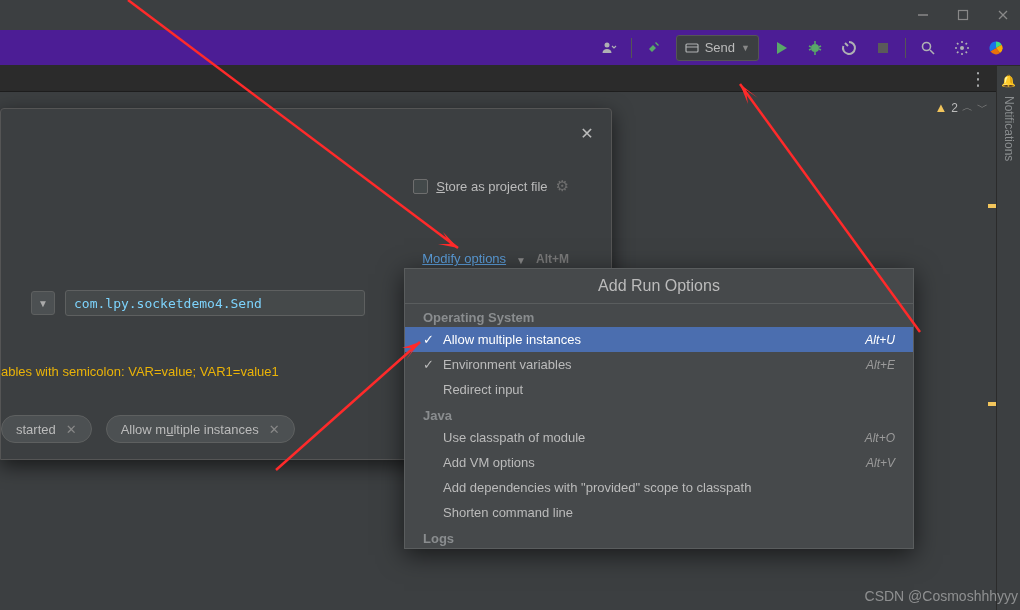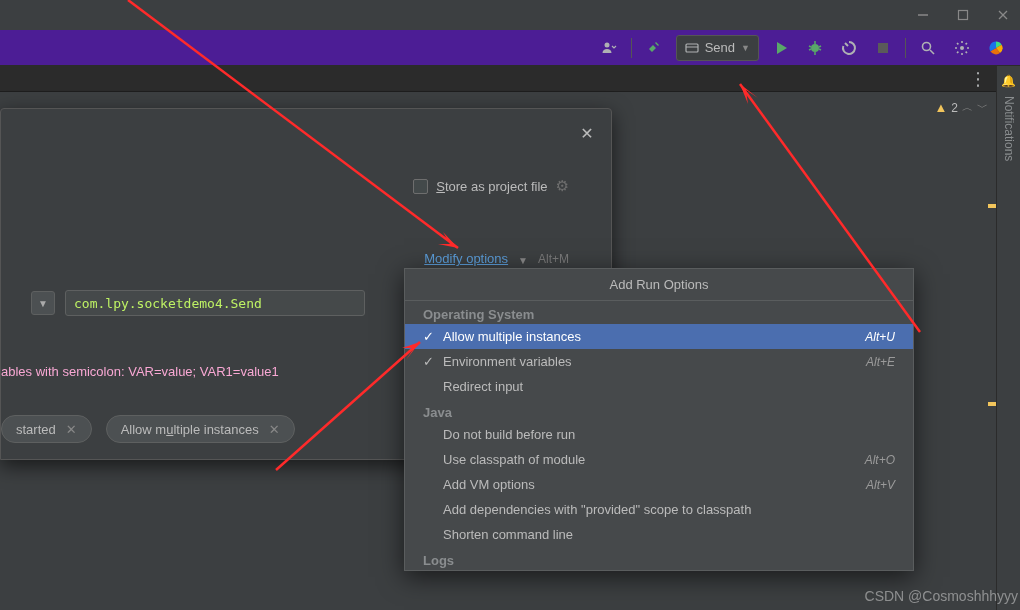--- a/index.html
+++ b/index.html
@@ -37,33 +37,33 @@
 
 .dialog { position: absolute; left: 0; top: 108px; width: 612px; background: #3c3f41; border: 1px solid #555; border-radius: 4px 4px 0 0; box-shadow: 0 6px 20px rgba(0,0,0,.6); padding: 0; }
 .dialog-close { position: absolute; right: 14px; top: 14px; width: 20px; height: 20px; display: flex; align-items: center; justify-content: center; cursor: pointer; color: #bbb; font-size: 16px; }
 .dlg-body { padding: 68px 24px 16px 0; }
 .store-row { display: flex; align-items: center; gap: 8px; justify-content: flex-end; padding-right: 18px; }
 .chk { width: 15px; height: 15px; border: 1px solid #6e6e6e; border-radius: 2px; background: #43494a; }
 .store-row .gear { color: #6e6e6e; font-size: 15px; }
 .modify-row { display: flex; justify-content: flex-end; align-items: flex-end; gap: 10px; margin-top: 56px; padding-right: 18px; }
 .modify-link { color: #5b9dd9; text-decoration: underline; cursor: pointer; }
 .modify-caret { color: #888; font-size: 10px; }
-.shortcut { color: #7a7a7a; font-size: 12px; }
+.shortcut { color: #7a7a7a; font-size: 12px; font-weight: bold; }
 .cls-row { display: flex; align-items: center; gap: 10px; margin-top: 24px; padding-left: 30px; }
 .cls-caret { width: 24px; height: 24px; display: flex; align-items: center; justify-content: center; background: #4c5052; border: 1px solid #5e6060; border-radius: 3px; color: #aaa; font-size: 10px; cursor: pointer; }
-.cls-input { flex: 0 0 300px; height: 26px; background: #45494a; border: 1px solid #5e6060; border-radius: 3px; color: #bef264; padding: 0 8px; font-family: "Consolas", monospace; font-size: 13px; display: flex; align-items: center; }
+.cls-input { flex: 0 0 300px; height: 26px; background: #45494a; border: 1px solid #5e6060; border-radius: 3px; color: #7dd3fc; padding: 0 8px; font-family: "Consolas", monospace; font-size: 13px; display: flex; align-items: center; }
 .path-field { margin-top: 72px; padding-left: 0; height: 28px; display: flex; align-items: center; background: #45494a; border-top: 1px solid #5e6060; border-bottom: 1px solid #5e6060; color: #bbb; padding-left: 4px; font-size: 13px; }
-.hint-text { margin-top: 48px; padding-left: 0; color: #f9a8d4; font-size: 13px; }
+.hint-text { margin-top: 48px; padding-left: 0; color: #eab308; font-size: 13px; }
 .chips-row { display: flex; align-items: center; gap: 14px; margin-top: 36px; padding-left: 0; }
 .chip { display: flex; align-items: center; gap: 10px; height: 28px; padding: 0 14px; background: #4c5052; border: 1px solid #5e6060; border-radius: 14px; color: #bbb; font-size: 13px; cursor: pointer; }
 .chip .x { color: #888; font-size: 13px; }
 
 
 .popup { position: absolute; left: 404px; top: 268px; width: 510px; background: #46494b; border: 1px solid #5a5d5e; box-shadow: 0 6px 24px rgba(0,0,0,.6); }
-.popup-title { text-align: center; padding: 8px 0; color: #bbb; font-size: 13px; border-bottom: 1px solid #5a5d5e; }
+.popup-title { text-align: center; padding: 8px 0; color: #bbb; font-size: 16px; border-bottom: 1px solid #5a5d5e; }
 .popup-section { padding: 6px 0 2px 18px; color: #8a8d8f; font-weight: 700; font-size: 13px; }
 .popup-item { display: flex; align-items: center; height: 25px; padding: 0 18px 0 18px; cursor: pointer; position: relative; }
 .popup-item .check { width: 20px; display: inline-block; color: #bbb; }
 .popup-item .lbl { flex: 1; color: #bbb; }
 .popup-item .sc { color: #9a9a9a; font-size: 12px; font-style: italic; }
 .popup-item.selected { background: #4b6eaf; }
 .popup-item.selected .lbl, .popup-item.selected .check, .popup-item.selected .sc { color: #fff; }
 .popup-item.indent .lbl { padding-left: 20px; }
 
 
@@ -230,23 +230,20 @@
     <span class="check">✓</span>
     <span class="lbl">Environment variables</span>
     <span class="sc">Alt+E</span>
   </div>
   <div class="popup-item">
     <span class="check"></span>
     <span class="lbl">Redirect input</span>
   </div>
   <div class="popup-section">Java</div>
   <div class="popup-item indent">
-    <span class="lbl">Do not build before run</span>
-  </div>
-  <div class="popup-item indent">
     <span class="lbl">Use classpath of module</span>
     <span class="sc">Alt+O</span>
   </div>
   <div class="popup-item indent">
     <span class="lbl">Add VM options</span>
     <span class="sc">Alt+V</span>
   </div>
   <div class="popup-item indent">
     <span class="lbl">Add dependencies with "provided" scope to classpath</span>
   </div>

